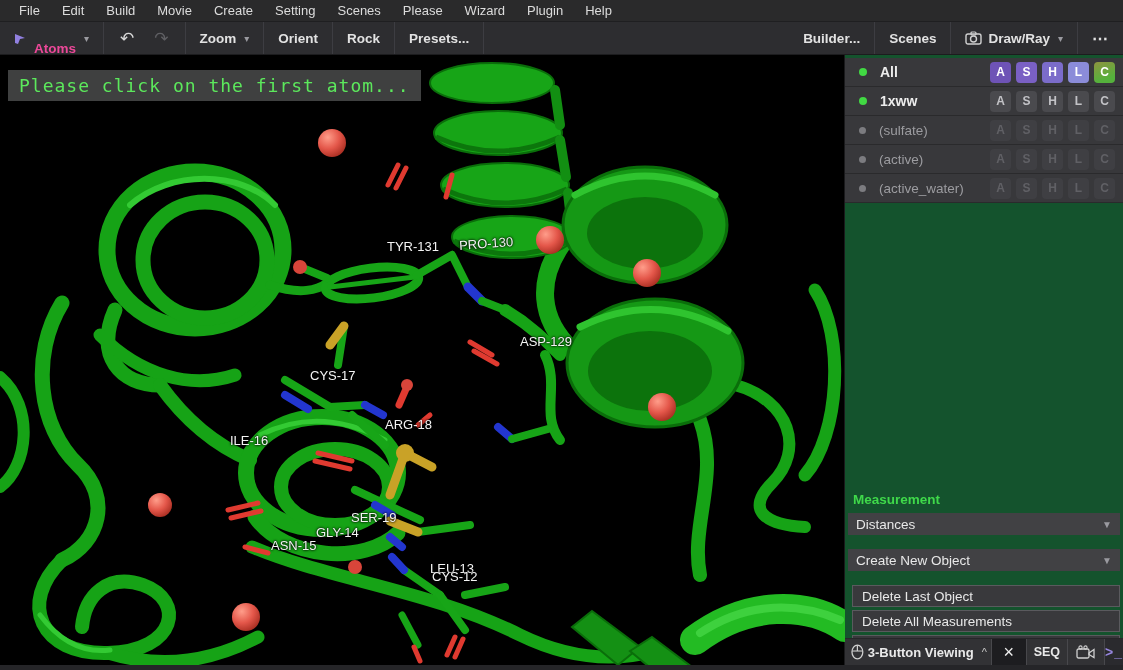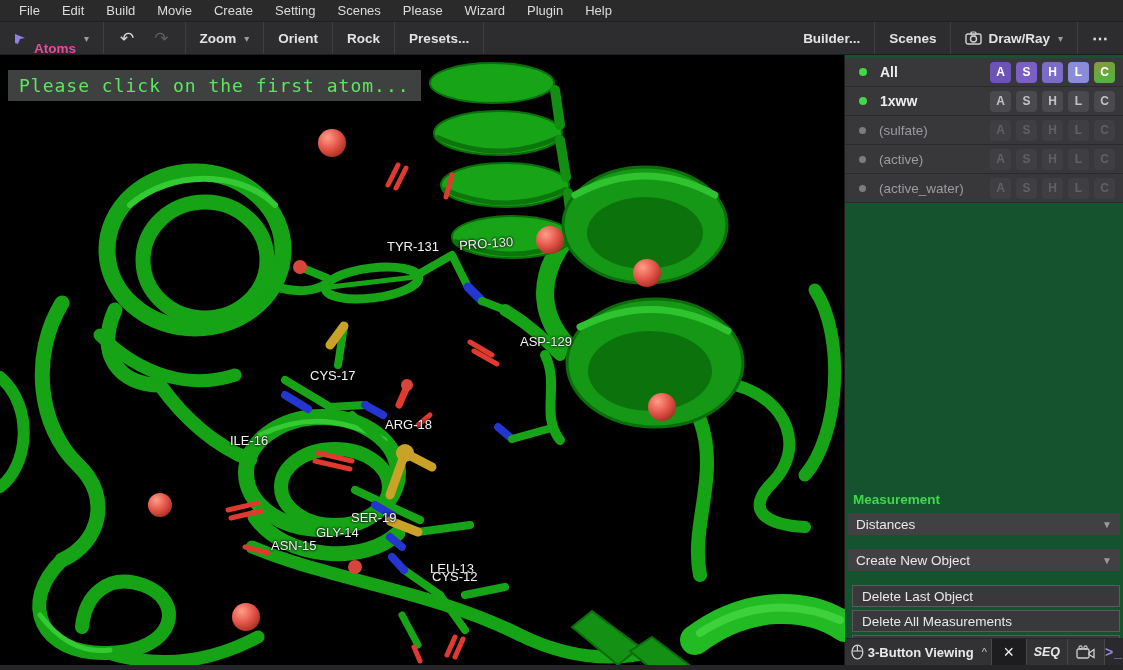--- a/index.html
+++ b/index.html
@@ -69,21 +69,21 @@
   
   .panel-bottom { position:absolute; left:0; bottom:0; width:278px; height:27px;
     display:flex; align-items:stretch; background:#323235; border-top:1px solid #27272a; }
   .pb-cell { display:flex; align-items:center; border-right:1px solid #48484c; }
   .pb-mouse { padding:0 4px 0 6px; gap:4px; width:147px; }
   .mouse-mode-text { color:#eaeaea; font-size:13px; font-weight:700; white-space:nowrap;
     overflow:hidden; width:112px; }
   .pb-caret { color:#c8c8c8; font-size:11px; }
   .pb-x { width:37px; justify-content:center; background:#1d1d20; color:#f0f0f0;
     font-size:18px; }
-  .pb-seq { padding:0 7px; color:#e8e8e8; font-size:12.5px; font-weight:700;font-style:italic; }
+  .pb-seq { padding:0 7px; color:#e8e8e8; font-size:12.5px; font-weight:700; }
   .pb-cam { padding:0 8px; }
   .pb-term { flex:1; justify-content:center; background:#2a2a2e; color:#9887e0;
     font-size:14px; font-weight:700; border-right:none; letter-spacing:1px; }
 
   .bottomstrip { height:5px; background:#252528; }
 </style>
 </head>
 <body>
 
 <div class="app">

